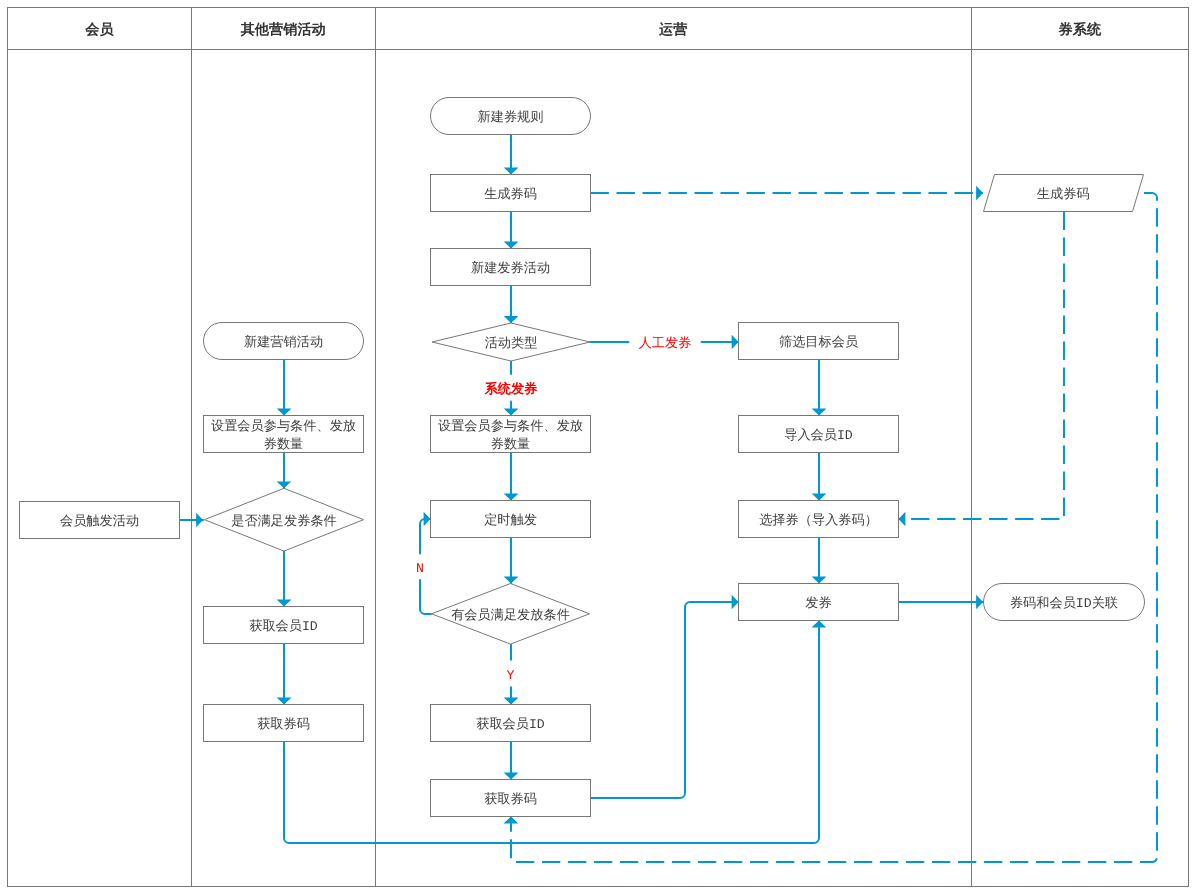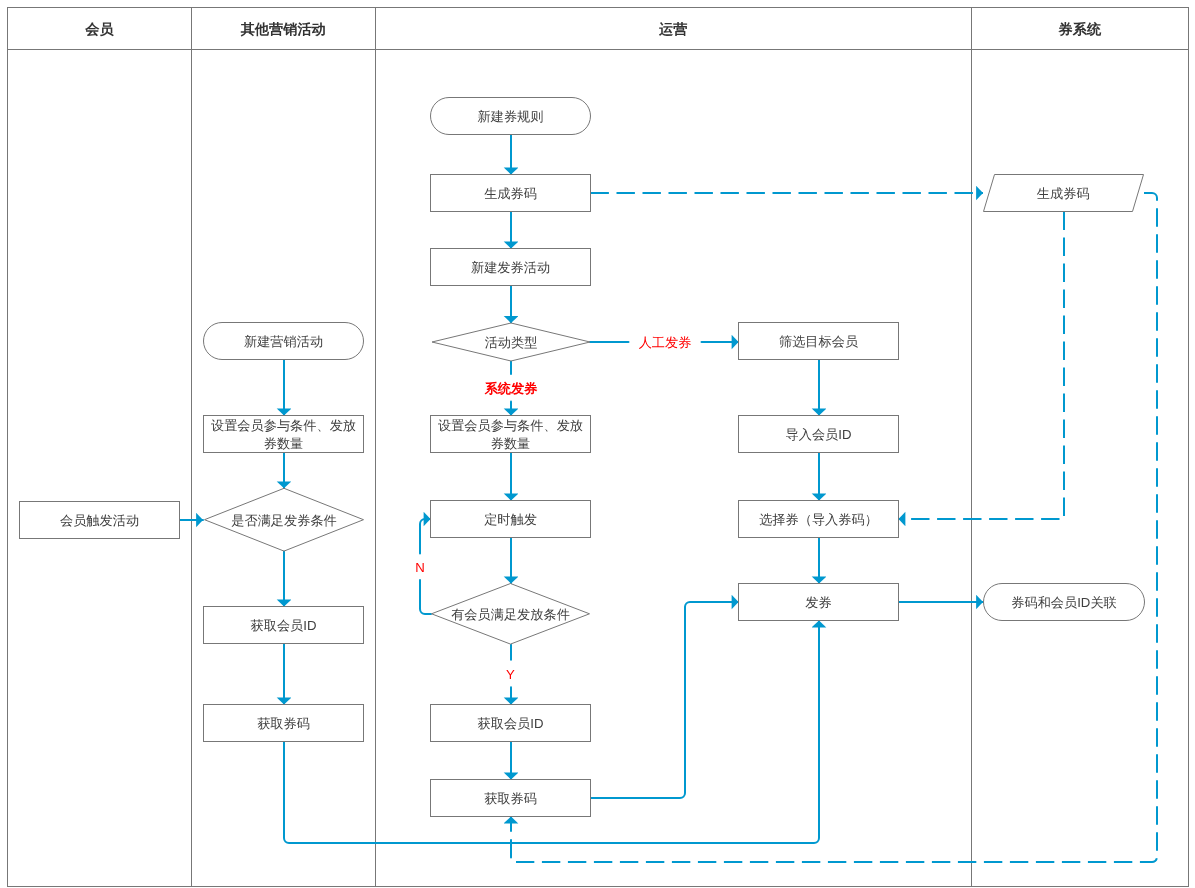--- a/index.html
+++ b/index.html
@@ -1,18 +1,18 @@
 <!DOCTYPE html>
 <html><head>
 <meta charset="utf-8">
 <title>Swimlane Flowchart</title>
 <style>
   html,body{margin:0;padding:0;background:#ffffff;}
   body{width:1195px;height:888px;overflow:hidden;font-family:"Liberation Sans",sans-serif;}
-  #stage{position:relative;width:1195px;height:888px;}
+  #stage{position:relative;width:1195px;height:888px;font-family:Liberation Mono, monospace;}
   svg{display:block;}
   .lane-line{stroke:#777777;stroke-width:1;fill:none;}
   .shape{fill:#ffffff;stroke:#777777;stroke-width:1;}
   .flow{stroke:#0098cf;stroke-width:2;fill:none;stroke-linecap:round;stroke-linejoin:round;}
   .flow-dash{stroke:#0098cf;stroke-width:2;fill:none;stroke-dasharray:18.4 7.6;stroke-linecap:butt;stroke-linejoin:round;}
   .hdr{font-size:14.2px;fill:#333333;font-weight:600;}
   .lbl{font-size:13.2px;fill:#3f3f3f;}
   .red{font-size:13.2px;fill:#ff0000;}
   .redb{font-size:13.2px;fill:#ff0000;font-weight:700;}
   text{ -webkit-font-smoothing:antialiased; text-rendering:geometricPrecision; }

